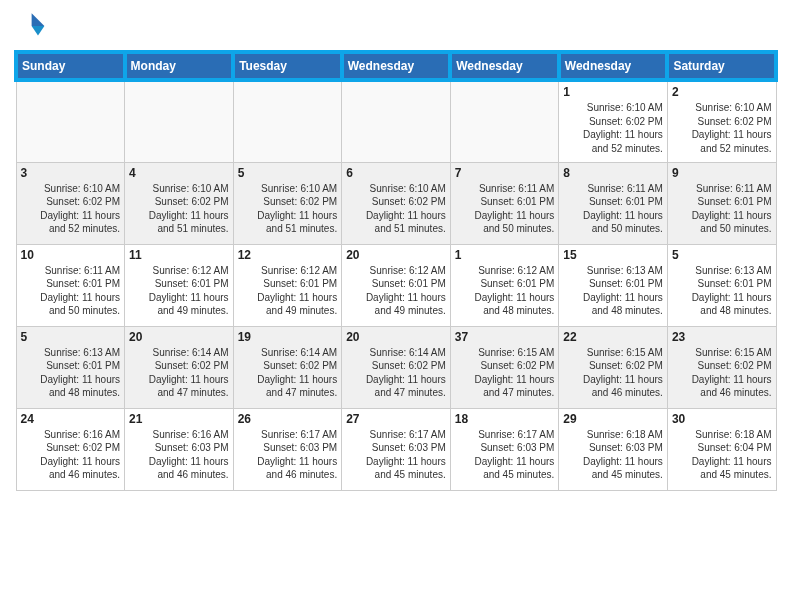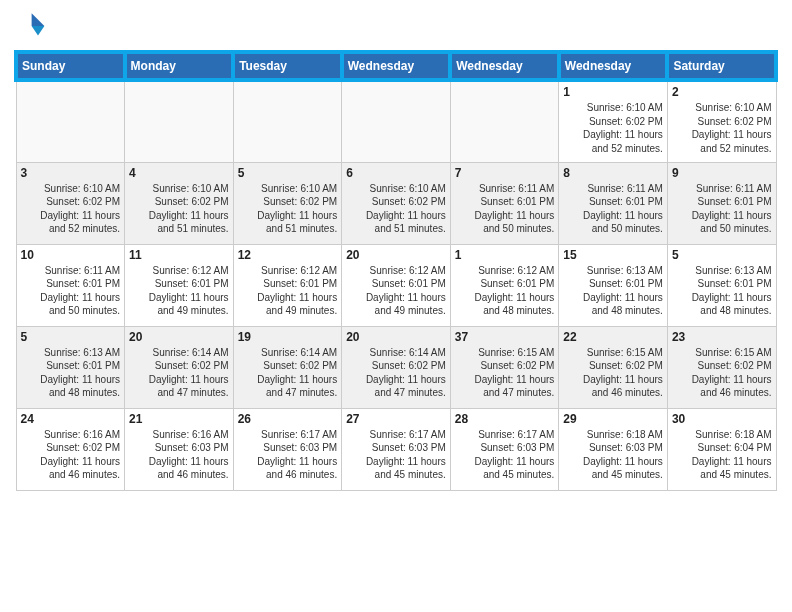--- a/index.html
+++ b/index.html
@@ -332,21 +332,21 @@
 and 46 minutes.</div>
           </td>
           <td>
             <span class="day-num">27</span>
             <div class="day-info" style="white-space: pre-line;">Sunrise: 6:17 AM
 Sunset: 6:03 PM
 Daylight: 11 hours
 and 45 minutes.</div>
           </td>
           <td>
-            <span class="day-num">28</span>
+            <span class="day-num">18</span>
             <div class="day-info" style="white-space: pre-line;">Sunrise: 6:17 AM
 Sunset: 6:03 PM
 Daylight: 11 hours
 and 45 minutes.</div>
           </td>
           <td>
             <span class="day-num">29</span>
             <div class="day-info" style="white-space: pre-line;">Sunrise: 6:18 AM
 Sunset: 6:03 PM
 Daylight: 11 hours

